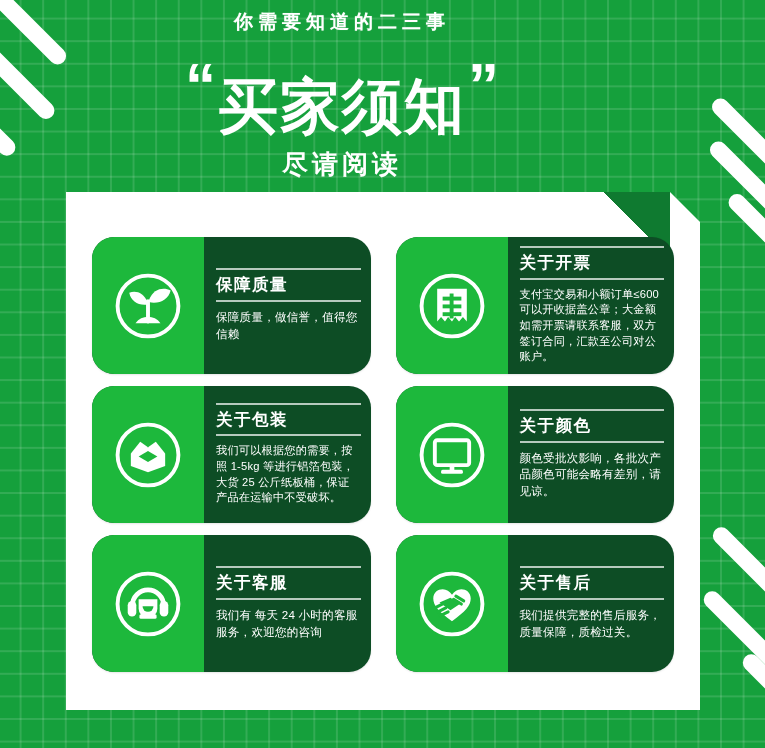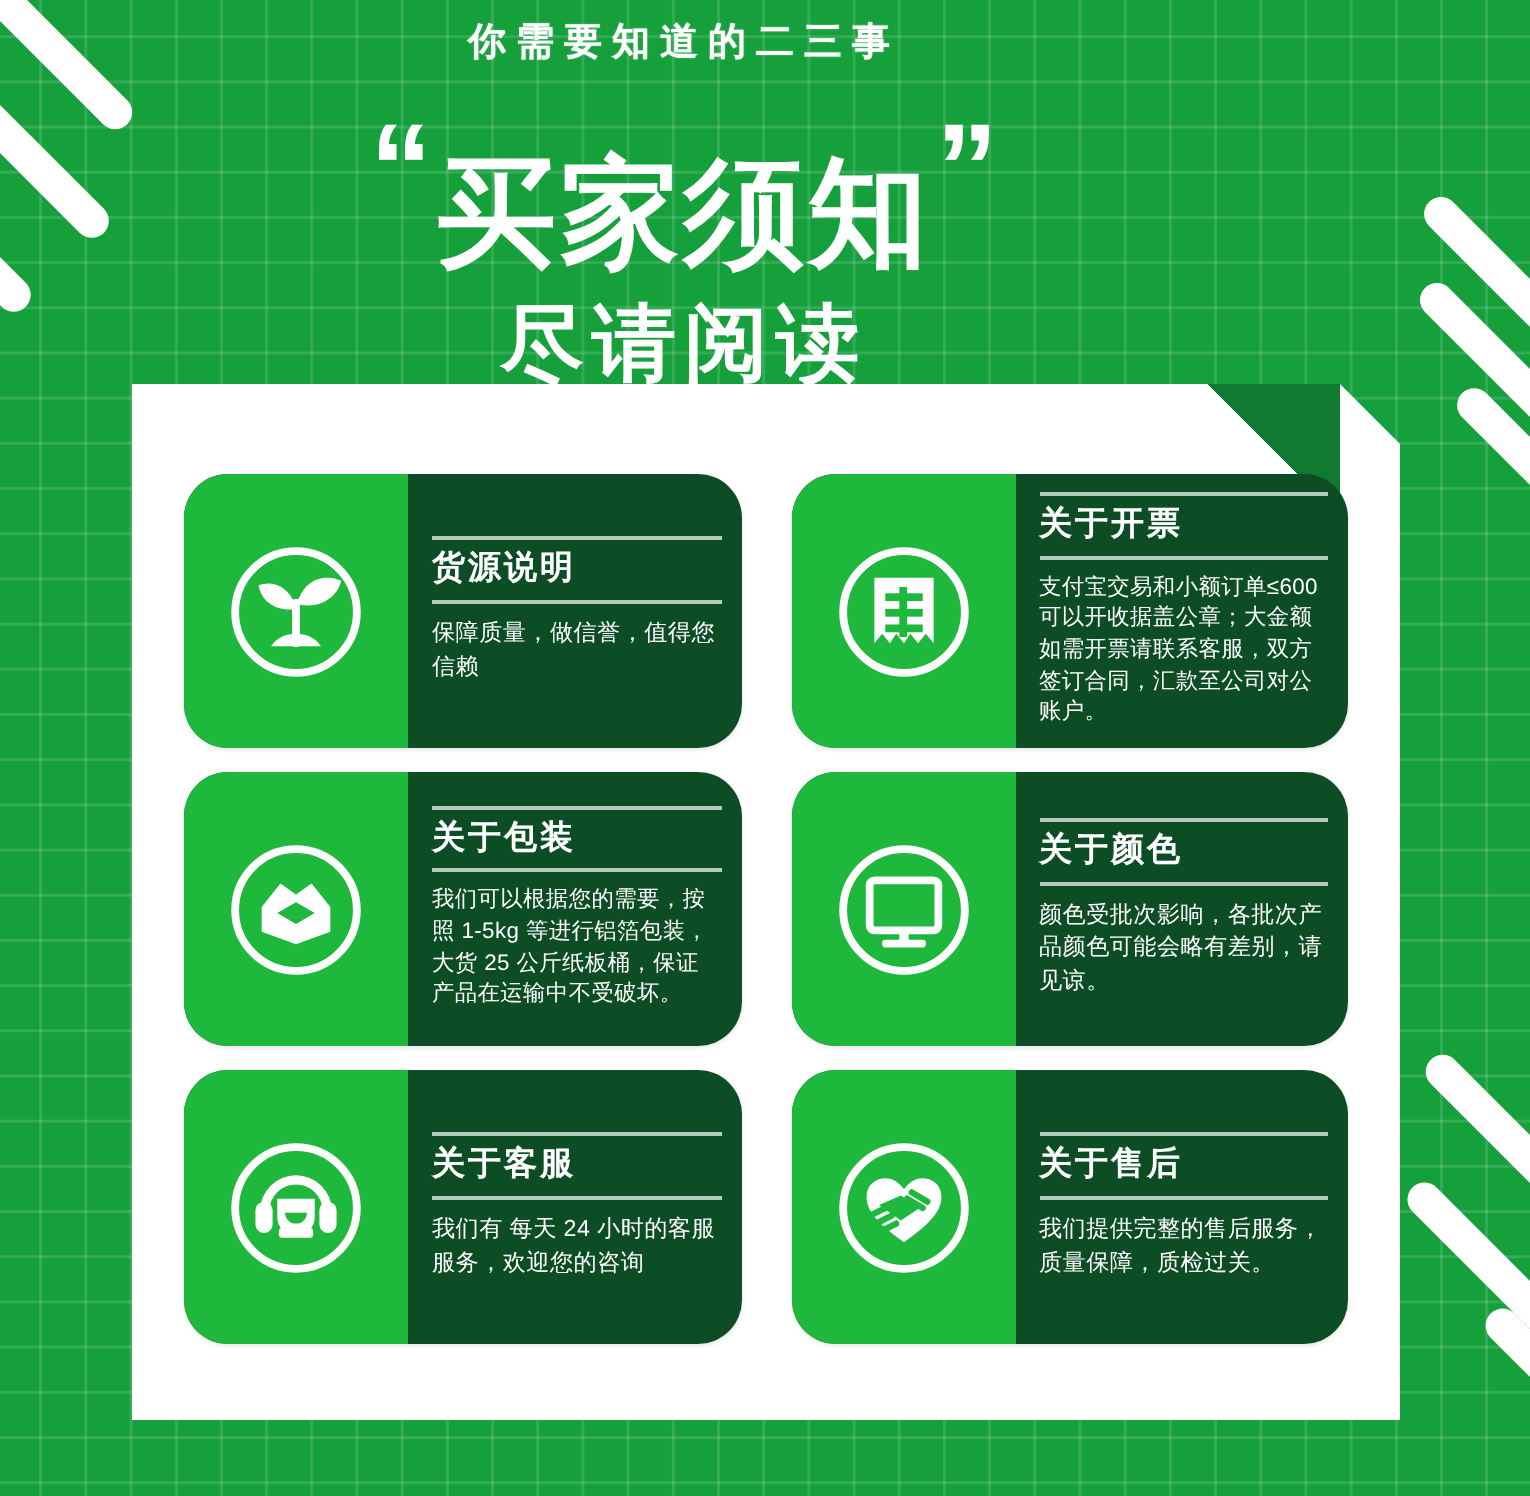--- a/index.html
+++ b/index.html
@@ -59,21 +59,21 @@
     font-size:60px; font-weight:bold; letter-spacing:2px;
     line-height:1; color:#ffffff;margin-top:33px;
   }
   .quote{
     font-size:62px; font-weight:bold; line-height:1;
     color:#ffffff; position:relative; top:-6px;
   }
   #quote-open{ margin-right:2px; }
   #quote-close{ margin-left:2px; }
   #subtitle{
-    margin-top:14px; font-size:42px; font-weight:bold;
+    margin-top:14px; font-size:26px; font-weight:bold;
     letter-spacing:4px; line-height:1; color:#ffffff;
   }
 
   
   #panel{
     position:absolute; left:66px; top:192px;
     width:634px; height:518px;
     z-index:2;
     background:#ffffff;
     clip-path:polygon(0 0, 604px 0, 634px 30px, 634px 518px, 0 518px);
@@ -177,21 +177,21 @@
     <div class="card-icon">
       <svg viewBox="0 0 100 100">
         <circle cx="50" cy="50" r="39" fill="none" stroke="#ffffff" stroke-width="5"></circle>
         <path d="M50 70 L50 44" stroke="#ffffff" stroke-width="5" stroke-linecap="round" fill="none"></path>
         <path d="M50 46 C44 32 34 30 26 33 C28 44 38 50 50 48 Z" fill="#ffffff"></path>
         <path d="M51 43 C57 27 70 26 79 30 C76 42 64 48 51 45 Z" fill="#ffffff"></path>
         <path d="M34 72 C38 66 44 64 50 64 C56 64 62 66 66 72 Z" fill="#ffffff"></path>
       </svg>
     </div>
     <div class="card-body">
-      <div class="card-title">货源说明</div>
+      <div class="card-title">保障质量</div>
       <div class="card-text">保障质量，做信誉，值得您信赖</div>
     </div>
   </div>
 
   <div class="card card--tall">
     <div class="card-icon">
       <svg viewBox="0 0 100 100">
         <circle cx="50" cy="50" r="39" fill="none" stroke="#ffffff" stroke-width="5"></circle>
         <path d="M31 28 H69 V70 L64 64 L59 70 L54 64 L50 70 L45 64 L41 70 L36 64 L31 70 Z" fill="#ffffff"></path>
         <rect x="38" y="38" width="24" height="5" fill="#1db83c"></rect>

